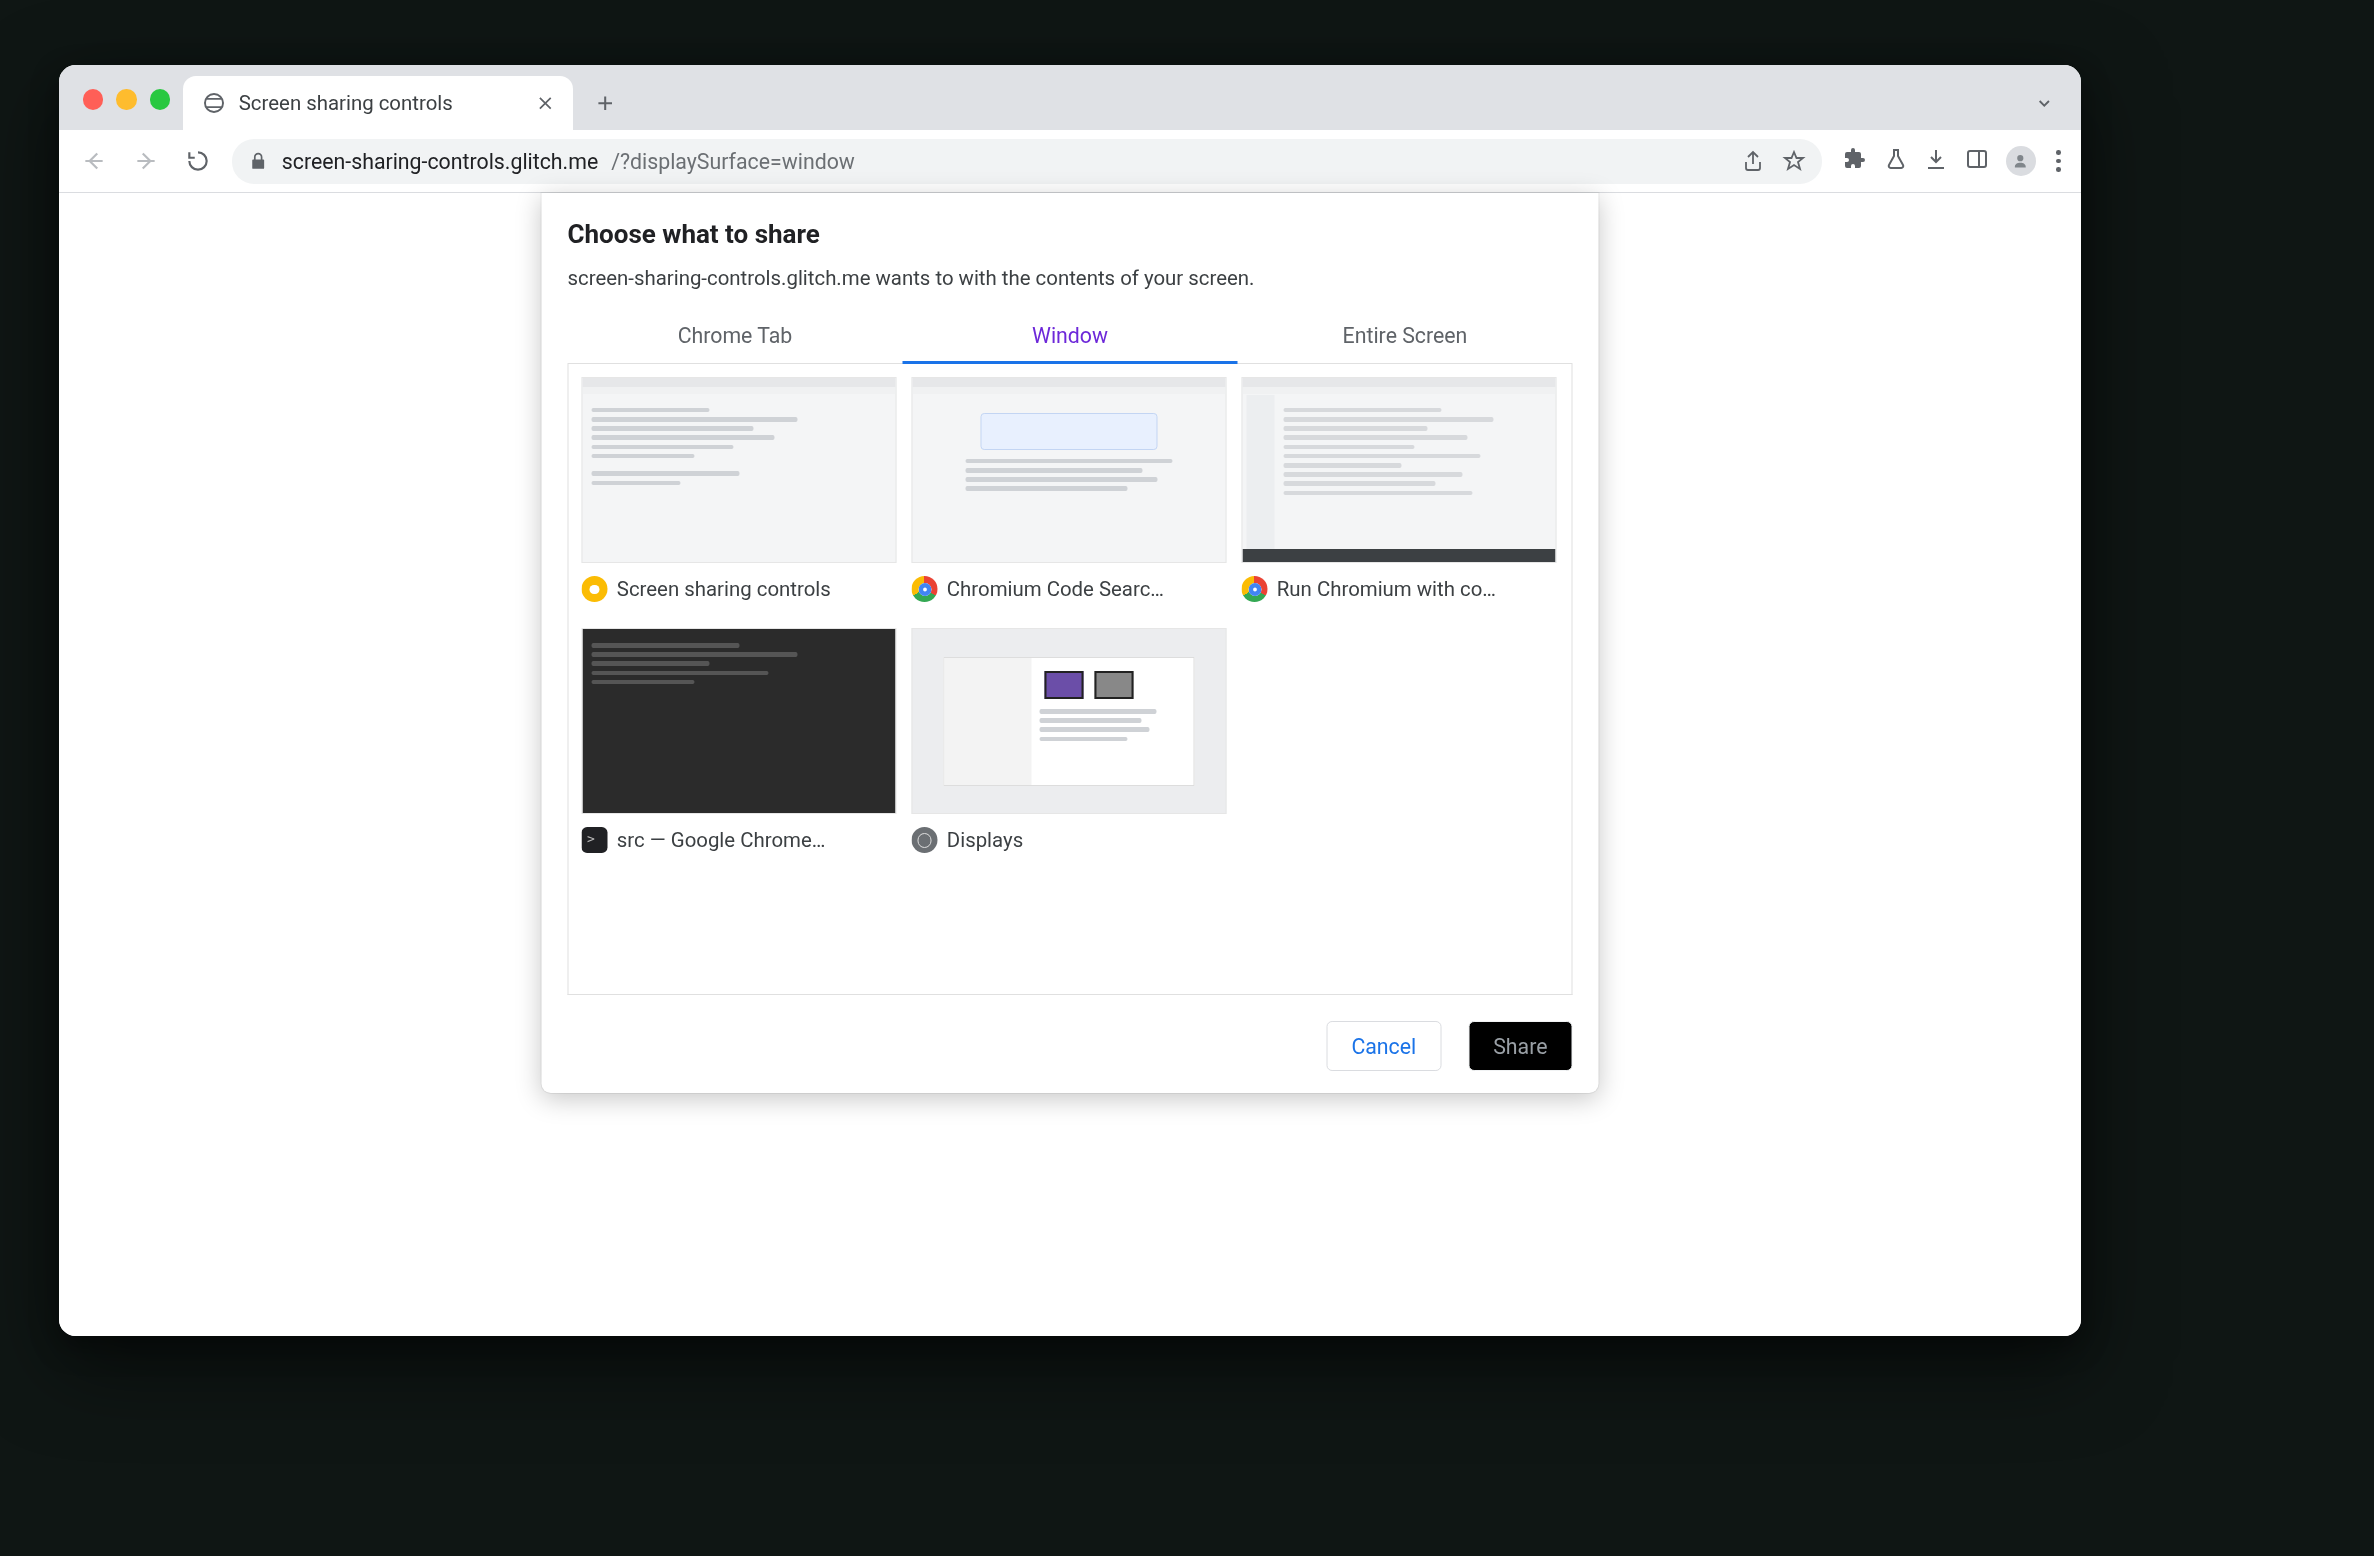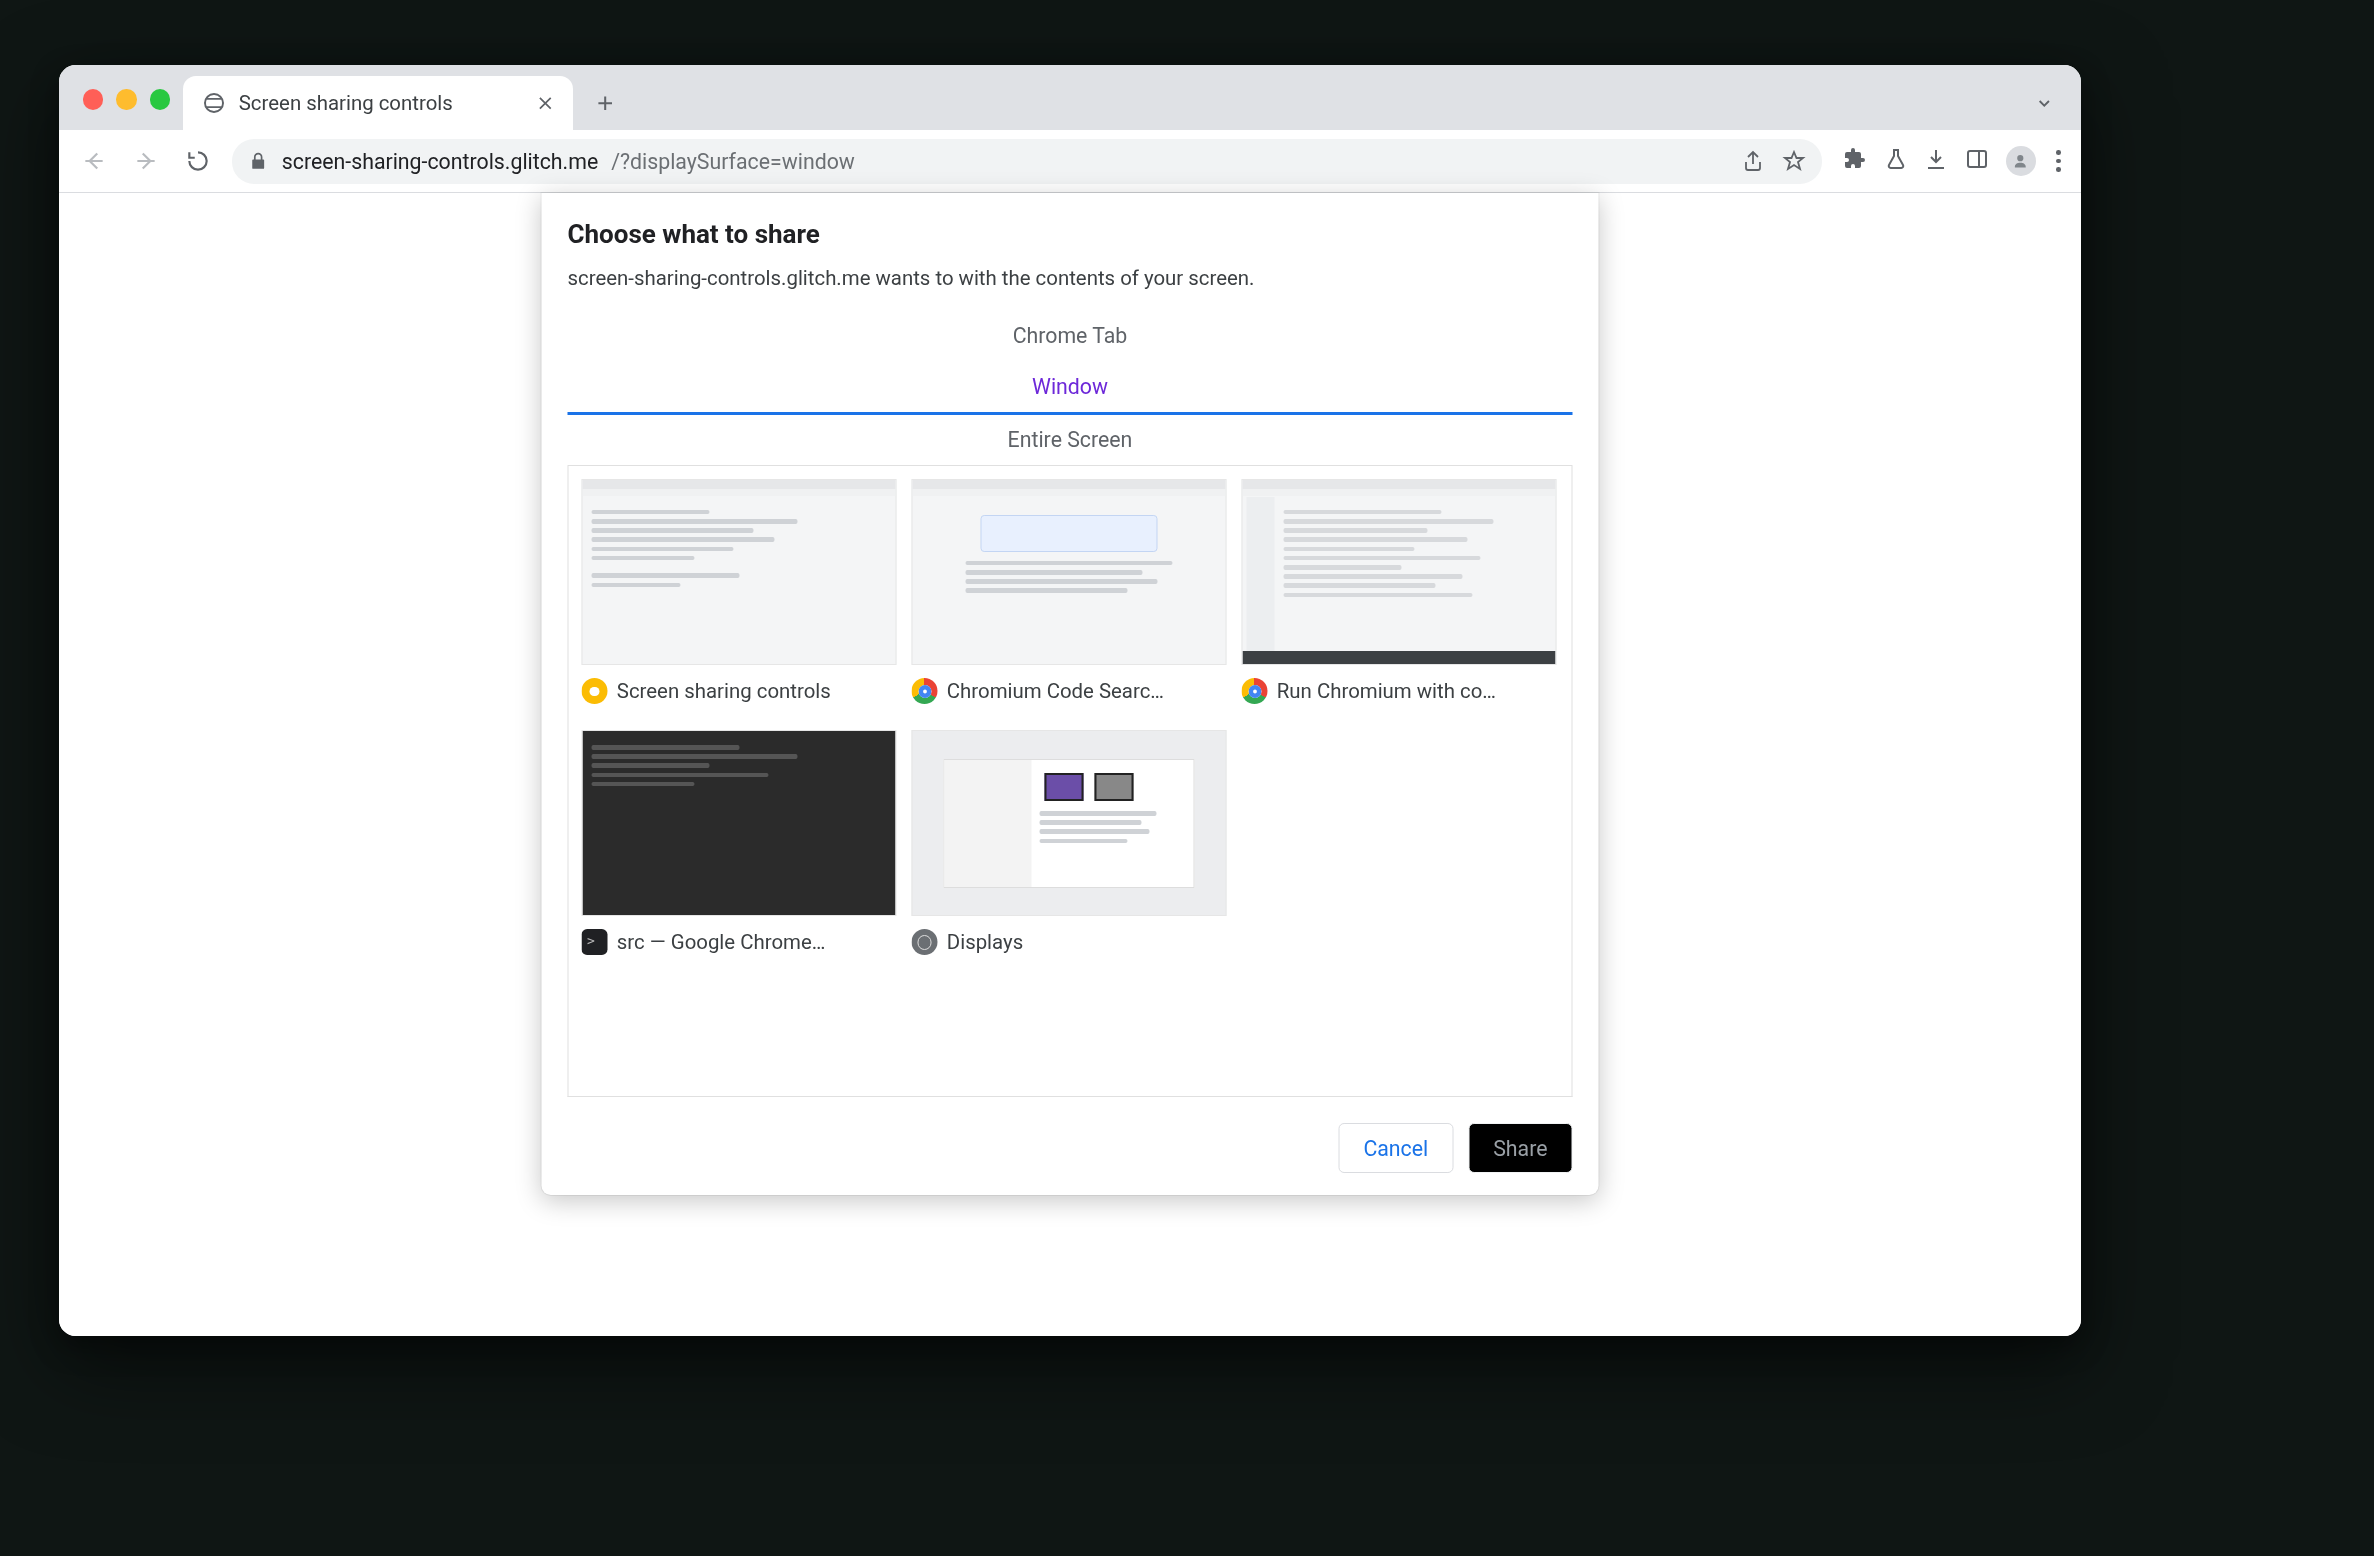--- a/index.html
+++ b/index.html
@@ -106,21 +106,21 @@
     width:1057px;
     background:#fff;
     border-radius: 0 0 9.3px 9.3px;
     box-shadow: 0 5.6px 26px rgba(0,0,0,.22), 0 0 0 0.9px rgba(0,0,0,.06);
     padding: 26px 26px 22px 26px;
     display:flex;
     flex-direction:column;
   }
   .dialog-title { font-size:26px; color:#202124; font-weight:700; }
   .dialog-sub { font-size:20.4px; color:#3c4043; margin-top:16.7px; }
-  .dlg-tabs { display:flex; margin-top:20.4px; border-bottom:0.9px solid #e0e0e0;flex-direction:column; }
+  .dlg-tabs { display:flex; margin-top:20.4px; border-bottom:0.9px solid #e0e0e0; }
   .dlg-tab {
     flex:1; text-align:center; font-size:21.3px; color:#5f6368;
     padding:13px 0; cursor:pointer;
   }
   .dlg-tab.active { color:#6d28d9; border-bottom:3.7px solid #1a73e8; margin-bottom:-0.9px; font-weight:400;text-align:center; }
 
   .grid-frame { border:0.9px solid #e0e0e0; border-top:none; padding:13px; height:631px; }
   .grid { display:grid; grid-template-columns: repeat(3, 1fr); gap:26px 13px; }
   .card { width:315px; }
   .thumb {
@@ -135,21 +135,21 @@
   .app-icon { width:26px; height:26px; border-radius:50%; flex:none; display:flex; align-items:center; justify-content:center; }
   .app-icon.canary { background:#fbbc04; }
   .app-icon.canary::after{content:""; width:9.3px; height:9.3px; background:#fff; border-radius:50%;}
   .app-icon.chrome { background: conic-gradient(#ea4335 0 120deg,#34a853 120deg 240deg,#fbbc05 240deg 360deg); position:relative;}
   .app-icon.chrome::after{content:""; position:absolute; inset:6.5px; background:#fff; border-radius:50%; box-shadow: inset 0 0 0 4.6px #4285f4;}
   .app-icon.term { background:#202124; border-radius:5.6px; position:relative;}
   .app-icon.term::after{content:">"; color:#bbb; font-size:13px; position:absolute; left:5.6px; top:3.7px; font-family:monospace;}
   .app-icon.sys { background:#6b6f73; position:relative;}
   .app-icon.sys::after{content:""; position:absolute; inset:5.6px; border:1.9px solid #ddd; border-radius:50%;}
 
-  .dlg-buttons { display:flex; justify-content:flex-end; gap:15px; margin-top:26px; }
+  .dlg-buttons { display:flex; justify-content:flex-end; gap:27px; margin-top:26px; }
   .btn {
     height:50px; padding:0 24px; border-radius:5.6px; font-size:21.3px;
     display:flex; align-items:center; cursor:pointer; border:0.9px solid #dadce0; background:#fff; color:#1a73e8;
   }
   .btn.share { background:#000000; color:#9aa0a6; border-color:#f1f3f4; cursor:default; }
 
   
   .thumb.dark .body{ background:#2b2b2b; height:100%; }
   .thumb.dark .ln{ background:#555; }
   .thumb.settings { background:#ecedef; display:flex; align-items:center; justify-content:center; }

